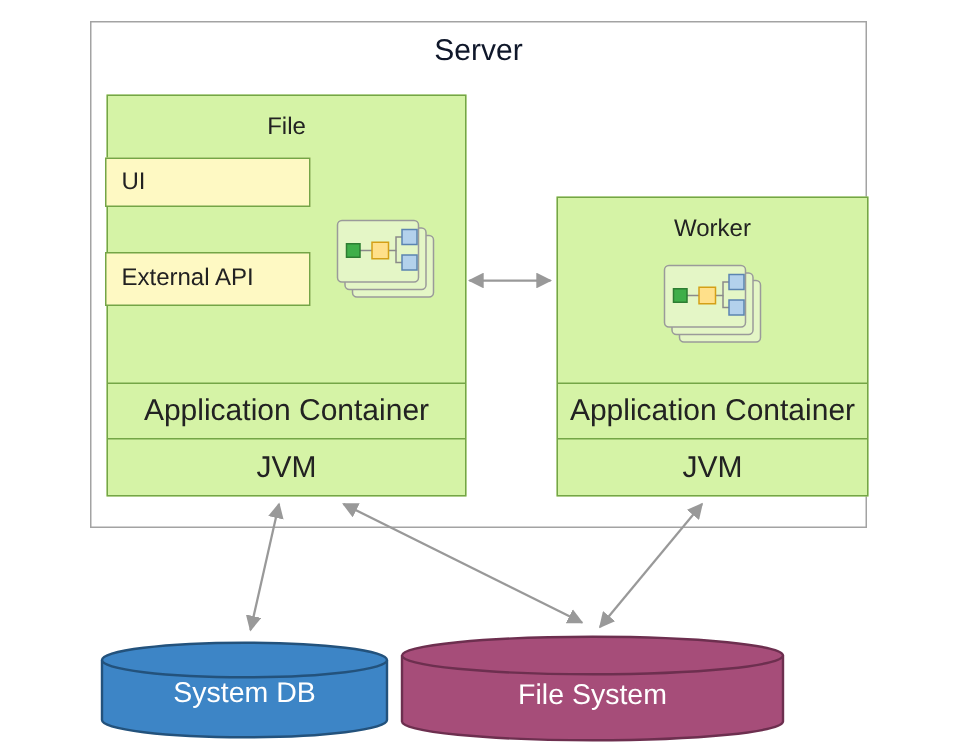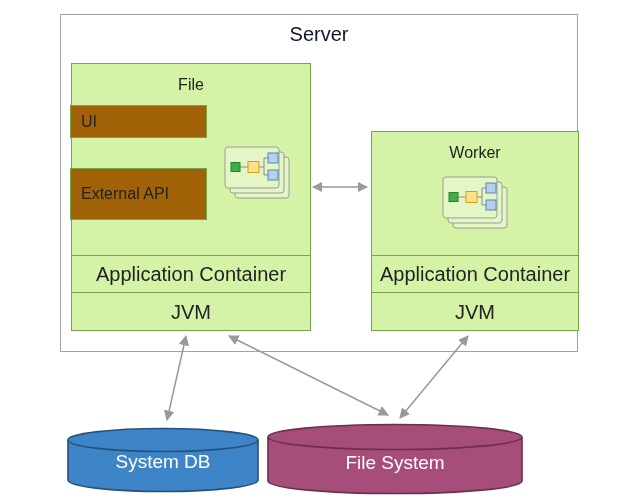--- a/index.html
+++ b/index.html
@@ -11,25 +11,25 @@
                 border:1.6px solid #a3a3a3; background:#fff; }
   .server-title { position:absolute; top:8px; left:0; width:100%; text-align:center;
                   font-size:20px; color:#0f172a; }
 
   .node { position:absolute; background:#d5f3a6; border:1.6px solid #74a546; }
   .core-node   { left:10px;  top:48px;  width:240px; height:268px; }
   .worker-node { left:310px; top:116px; width:208px; height:200px; }
 
   .node-title { position:absolute; top:12px; left:0; width:100%; text-align:center; font-size:16px; }
 
-  .inner-box { position:absolute; left:-2px; width:137px; background:#a16207;
+  .inner-box { position:absolute; left:-2px; width:137px; background:#fef9c3;
                border:1.6px solid #74a546; display:flex; align-items:center;
                padding-left:10px; font-size:16px; }
   .ui-box  { top:41px;  height:33px; }
-  .api-box { top:104px; height:52px; }
+  .api-box { top:104px; height:36px; }
 
   .layer-row { position:absolute; left:0; width:100%; border-top:1.6px solid #74a546;
                display:flex; align-items:center; justify-content:center; font-size:20px; }
   .core-node .app-row { top:191px; height:37px; }
   .core-node .jvm-row { top:228px; height:40px; }
   .worker-node .app-row { top:123px; height:37px; }
   .worker-node .jvm-row { top:160px; height:40px; }
 
   .stack-icon { position:absolute; }
   .core-node .stack-icon   { left:146px; top:80px; }

